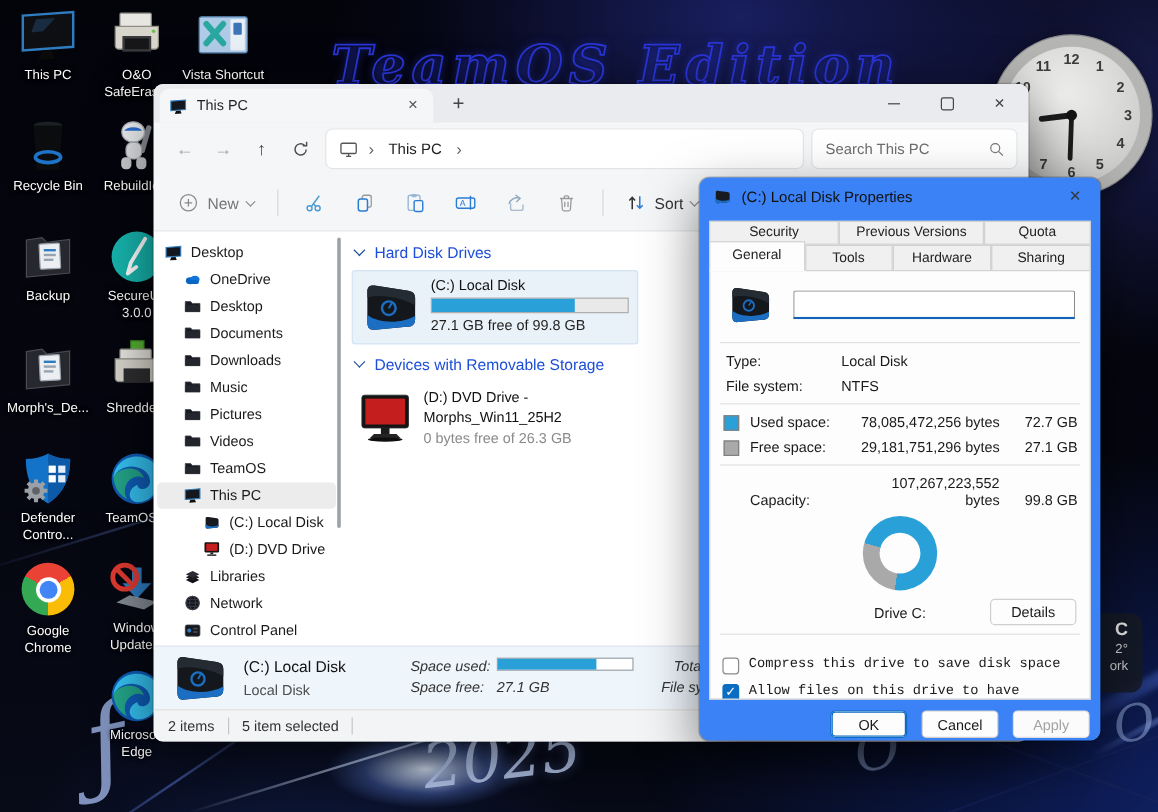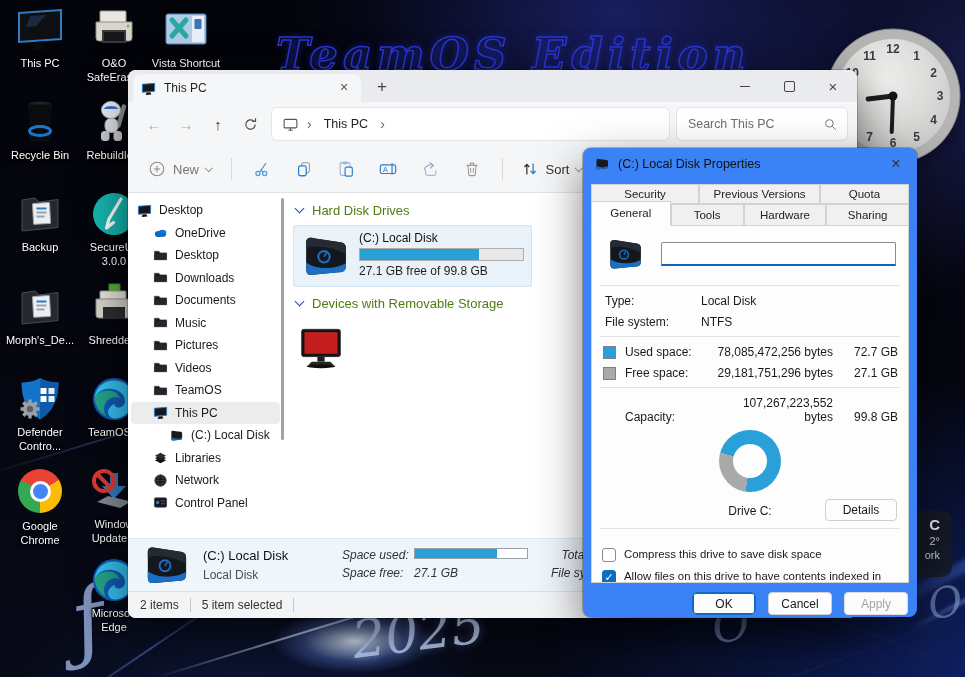--- a/index.html
+++ b/index.html
@@ -108,21 +108,21 @@
   .sidebar{width:157px;flex:none;position:relative;padding-top:6px;box-sizing:border-box;overflow:hidden;}
   .sb-item{height:22.5px;display:flex;align-items:center;gap:7px;font-size:12px;color:#1a1a1a;
         border-radius:4px;margin:0 5px 0 3px;box-sizing:border-box;}
   .sb-item.selected{background:#ececec;}
   .sb-icon{width:15px;height:15px;flex:none;}
   .sb-icon svg{width:100%;height:100%;display:block;}
   .sb-label{white-space:nowrap;overflow:hidden;}
   .sb-scroll{position:absolute;right:1px;top:5px;width:3px;height:242px;background:#9aa2aa;border-radius:2px;}
 
   .main{flex:1;padding:8px 0 0 8px;min-width:0;}
-  .group-hdr{display:flex;align-items:center;gap:9px;color:#4d7c0f;font-size:13px;margin:2px 0 7px 3px;}
+  .group-hdr{display:flex;align-items:center;gap:9px;color:#1d4ed8;font-size:13px;margin:2px 0 7px 3px;}
   .drive-item{width:239px;display:flex;gap:9px;padding:5px 5px;border-radius:3px;margin:0 0 9px 0;box-sizing:border-box;}
   .drive-item.selected{background:#e9f1f9;box-shadow:inset 0 0 0 1px #d3e4f2;}
   .di-icon{flex:none;}
   .di-icon svg{width:100%;height:100%;display:block;}
   .di-icon.c{width:52px;height:52px;}
   .di-icon.d{width:46px;height:46px;margin-top:2px;}
   .di-body{display:flex;flex-direction:column;gap:3px;font-size:12px;min-width:0;padding-top:1px;}
   .di-name{color:#111;white-space:nowrap;}
   .di-bar{width:165px;height:13px;background:#e9e9e9;border:1px solid #aeaeae;box-sizing:border-box;}
   .di-fill{height:100%;background:#2aa0d8;display:block;}
@@ -185,21 +185,21 @@
   .drive-row{position:relative;height:26px;margin-top:2px;}
   .drive-label{position:absolute;left:50%;transform:translateX(-50%);top:6px;}
   .details-btn{position:absolute;right:1px;top:1px;width:72px;height:22px;background:#fdfdfd;
         border:1px solid #cfcfcf;border-radius:4px;font-size:12px;color:#1a1a1a;
         font-family:"Liberation Sans","DejaVu Sans",sans-serif;}
   #checkboxes{padding-top:10px;}
   .cb-row{display:flex;gap:8px;align-items:flex-start;padding:4px 0 3px;}
   .cb{width:14px;height:14px;border:1px solid #8a8a8a;border-radius:3px;background:#fff;flex:none;
         font-size:11px;line-height:13px;text-align:center;color:#fff;box-sizing:border-box;margin-top:1px;}
   .cb.checked{background:#0b6cc1;border-color:#0b6cc1;}
-  .cb-label{font-size:11.4px;line-height:1.32;color:#1a1a1a;}
+  .cb-label{font-size:11.4px;line-height:1.32;color:#1a1a1a;font-family:Liberation Mono, monospace;}
   .dlg-buttons{display:flex;justify-content:flex-end;gap:12px;padding:9px 9px 0;}
   .btn{width:64px;height:23px;background:#fdfdfd;border:1px solid #d0d0d0;border-radius:4px;font-size:12px;
         color:#1a1a1a;font-family:"Liberation Sans","DejaVu Sans",sans-serif;}
   .btn.default{border-color:#0b6cc1;box-shadow:inset 0 0 0 1px #0b6cc1;}
   .btn.disabled{color:#a3a3a3;border-color:#dedede;background:#fbfbfb;}
 </style>
 </head>
 <body>
 
 <div id="screen">
@@ -585,30 +585,30 @@
               </span>
               <span class="sb-label">Desktop</span>
             </div>
             <div class="sb-item" style="padding-left: 22px;">
               <span class="sb-icon">
                 <svg viewBox="0 0 16 16">
                   <path d="M1.5 3.5 h4.8 l1.4 1.7 h6.8 v7.3 h-13 z" fill="#1a1c22" stroke="#41454e" stroke-width=".7"></path>
                   <path d="M1.5 6.5 h13 v6 h-13 z" fill="#23262d"></path>
                 </svg>
               </span>
-              <span class="sb-label">Downloads</span>
+              <span class="sb-label">Documents</span>
             </div>
             <div class="sb-item" style="padding-left: 22px;">
               <span class="sb-icon">
                 <svg viewBox="0 0 16 16">
                   <path d="M1.5 3.5 h4.8 l1.4 1.7 h6.8 v7.3 h-13 z" fill="#1a1c22" stroke="#41454e" stroke-width=".7"></path>
                   <path d="M1.5 6.5 h13 v6 h-13 z" fill="#23262d"></path>
                 </svg>
               </span>
-              <span class="sb-label">Documents</span>
+              <span class="sb-label">Downloads</span>
             </div>
             <div class="sb-item" style="padding-left: 22px;">
               <span class="sb-icon">
                 <svg viewBox="0 0 16 16">
                   <path d="M1.5 3.5 h4.8 l1.4 1.7 h6.8 v7.3 h-13 z" fill="#1a1c22" stroke="#41454e" stroke-width=".7"></path>
                   <path d="M1.5 6.5 h13 v6 h-13 z" fill="#23262d"></path>
                 </svg>
               </span>
               <span class="sb-label">Music</span>
             </div>
@@ -649,20 +649,31 @@
               <span class="sb-label">This PC</span>
             </div>
             <div class="sb-item" style="padding-left: 38px;">
               <span class="sb-icon">
                 <svg viewBox="0 0 16 16">
                   <path d="M2.5 4.5 C2.5 3 3.5 2.9 5 3.1 L12.5 4.1 C14 4.4 14 5.2 14 6.2 V10.5 C14 12 13.3 12.4 12 12.5 L4.5 13.3 C3 13.5 2.5 12.8 2.5 11.5 Z" fill="#171b20"></path>
                   <path d="M2.5 9.7 C6 12 11 11.8 14 10 V10.5 C14 12 13.3 12.4 12 12.5 L4.5 13.3 C3 13.5 2.5 12.8 2.5 11.5 Z" fill="#1b6ec2"></path>
                 </svg>
               </span>
               <span class="sb-label">(C:) Local Disk</span>
+            </div>
+            <div class="sb-item" style="padding-left: 38px;">
+              <span class="sb-icon">
+                <svg viewBox="0 0 16 16">
+                  <rect x="1.5" y="2" width="13" height="9" rx="1" fill="#141414"></rect>
+                  <rect x="3" y="3.3" width="10" height="6.4" fill="#c41e1e"></rect>
+                  <rect x="6.7" y="11" width="2.6" height="1.6" fill="#222"></rect>
+                  <rect x="4" y="12.8" width="8" height="1.3" fill="#222"></rect>
+                </svg>
+              </span>
+              <span class="sb-label">(D:) DVD Drive</span>
             </div>
             <div class="sb-item" style="padding-left: 22px;">
               <span class="sb-icon">
                 <svg viewBox="0 0 16 16">
                   <path d="M2 11 L8 8 L14 11 L8 14 Z" fill="#101114"></path>
                   <path d="M2 8.5 L8 5.5 L14 8.5 L8 11.5 Z" fill="#1b1d22"></path>
                   <path d="M2 6 L8 3 L14 6 L8 9 Z" fill="#292c33"></path>
                 </svg>
               </span>
               <span class="sb-label">Libraries</span>
@@ -721,20 +732,25 @@
           <div class="drive-item">
             <div class="di-icon d">
               <svg viewBox="0 0 64 64">
                 <rect x="5" y="6" width="54" height="38" rx="3" fill="#141414" stroke="#2a2a2a"></rect>
                 <rect x="9" y="10" width="46" height="30" fill="#c41e1e"></rect>
                 <rect x="27" y="44" width="10" height="7" fill="#1c1c1c"></rect>
                 <path d="M14 56 h36 l-5 -5 h-26 z" fill="#242424"></path>
                 <ellipse cx="32" cy="57.5" rx="20" ry="2.5" fill="#0e0e0e"></ellipse>
               </svg>
             </div>
+            <div class="di-body">
+              <div class="di-name">(D:) DVD Drive -</div>
+              <div class="di-name">Morphs_Win11_25H2</div>
+              <div class="di-caption muted">0 bytes free of 26.3 GB</div>
+            </div>
           </div>
         </div>
     </div>
 
     <div class="details-pane">
       <div class="dp-icon" data-svg="drive-big">
           <svg viewBox="0 0 64 64">
             <path d="M10 16 C10 10 14 9 19 10 L52 15 C57 16 59 18 59 23 L59 44 C59 50 56 52 50 52 L18 55 C12 56 10 53 10 47 Z" fill="#14181d"></path>
             <path d="M19 10 L52 15 C57 16 59 18 59 23 L59 30 C45 22 24 18 10 22 L10 16 C10 10 14 9 19 10 Z" fill="#252b33"></path>
             <path d="M10 40 C22 49 45 49 59 41 L59 44 C59 50 56 52 50 52 L18 55 C12 56 10 53 10 47 Z" fill="#1b6ec2"></path>

